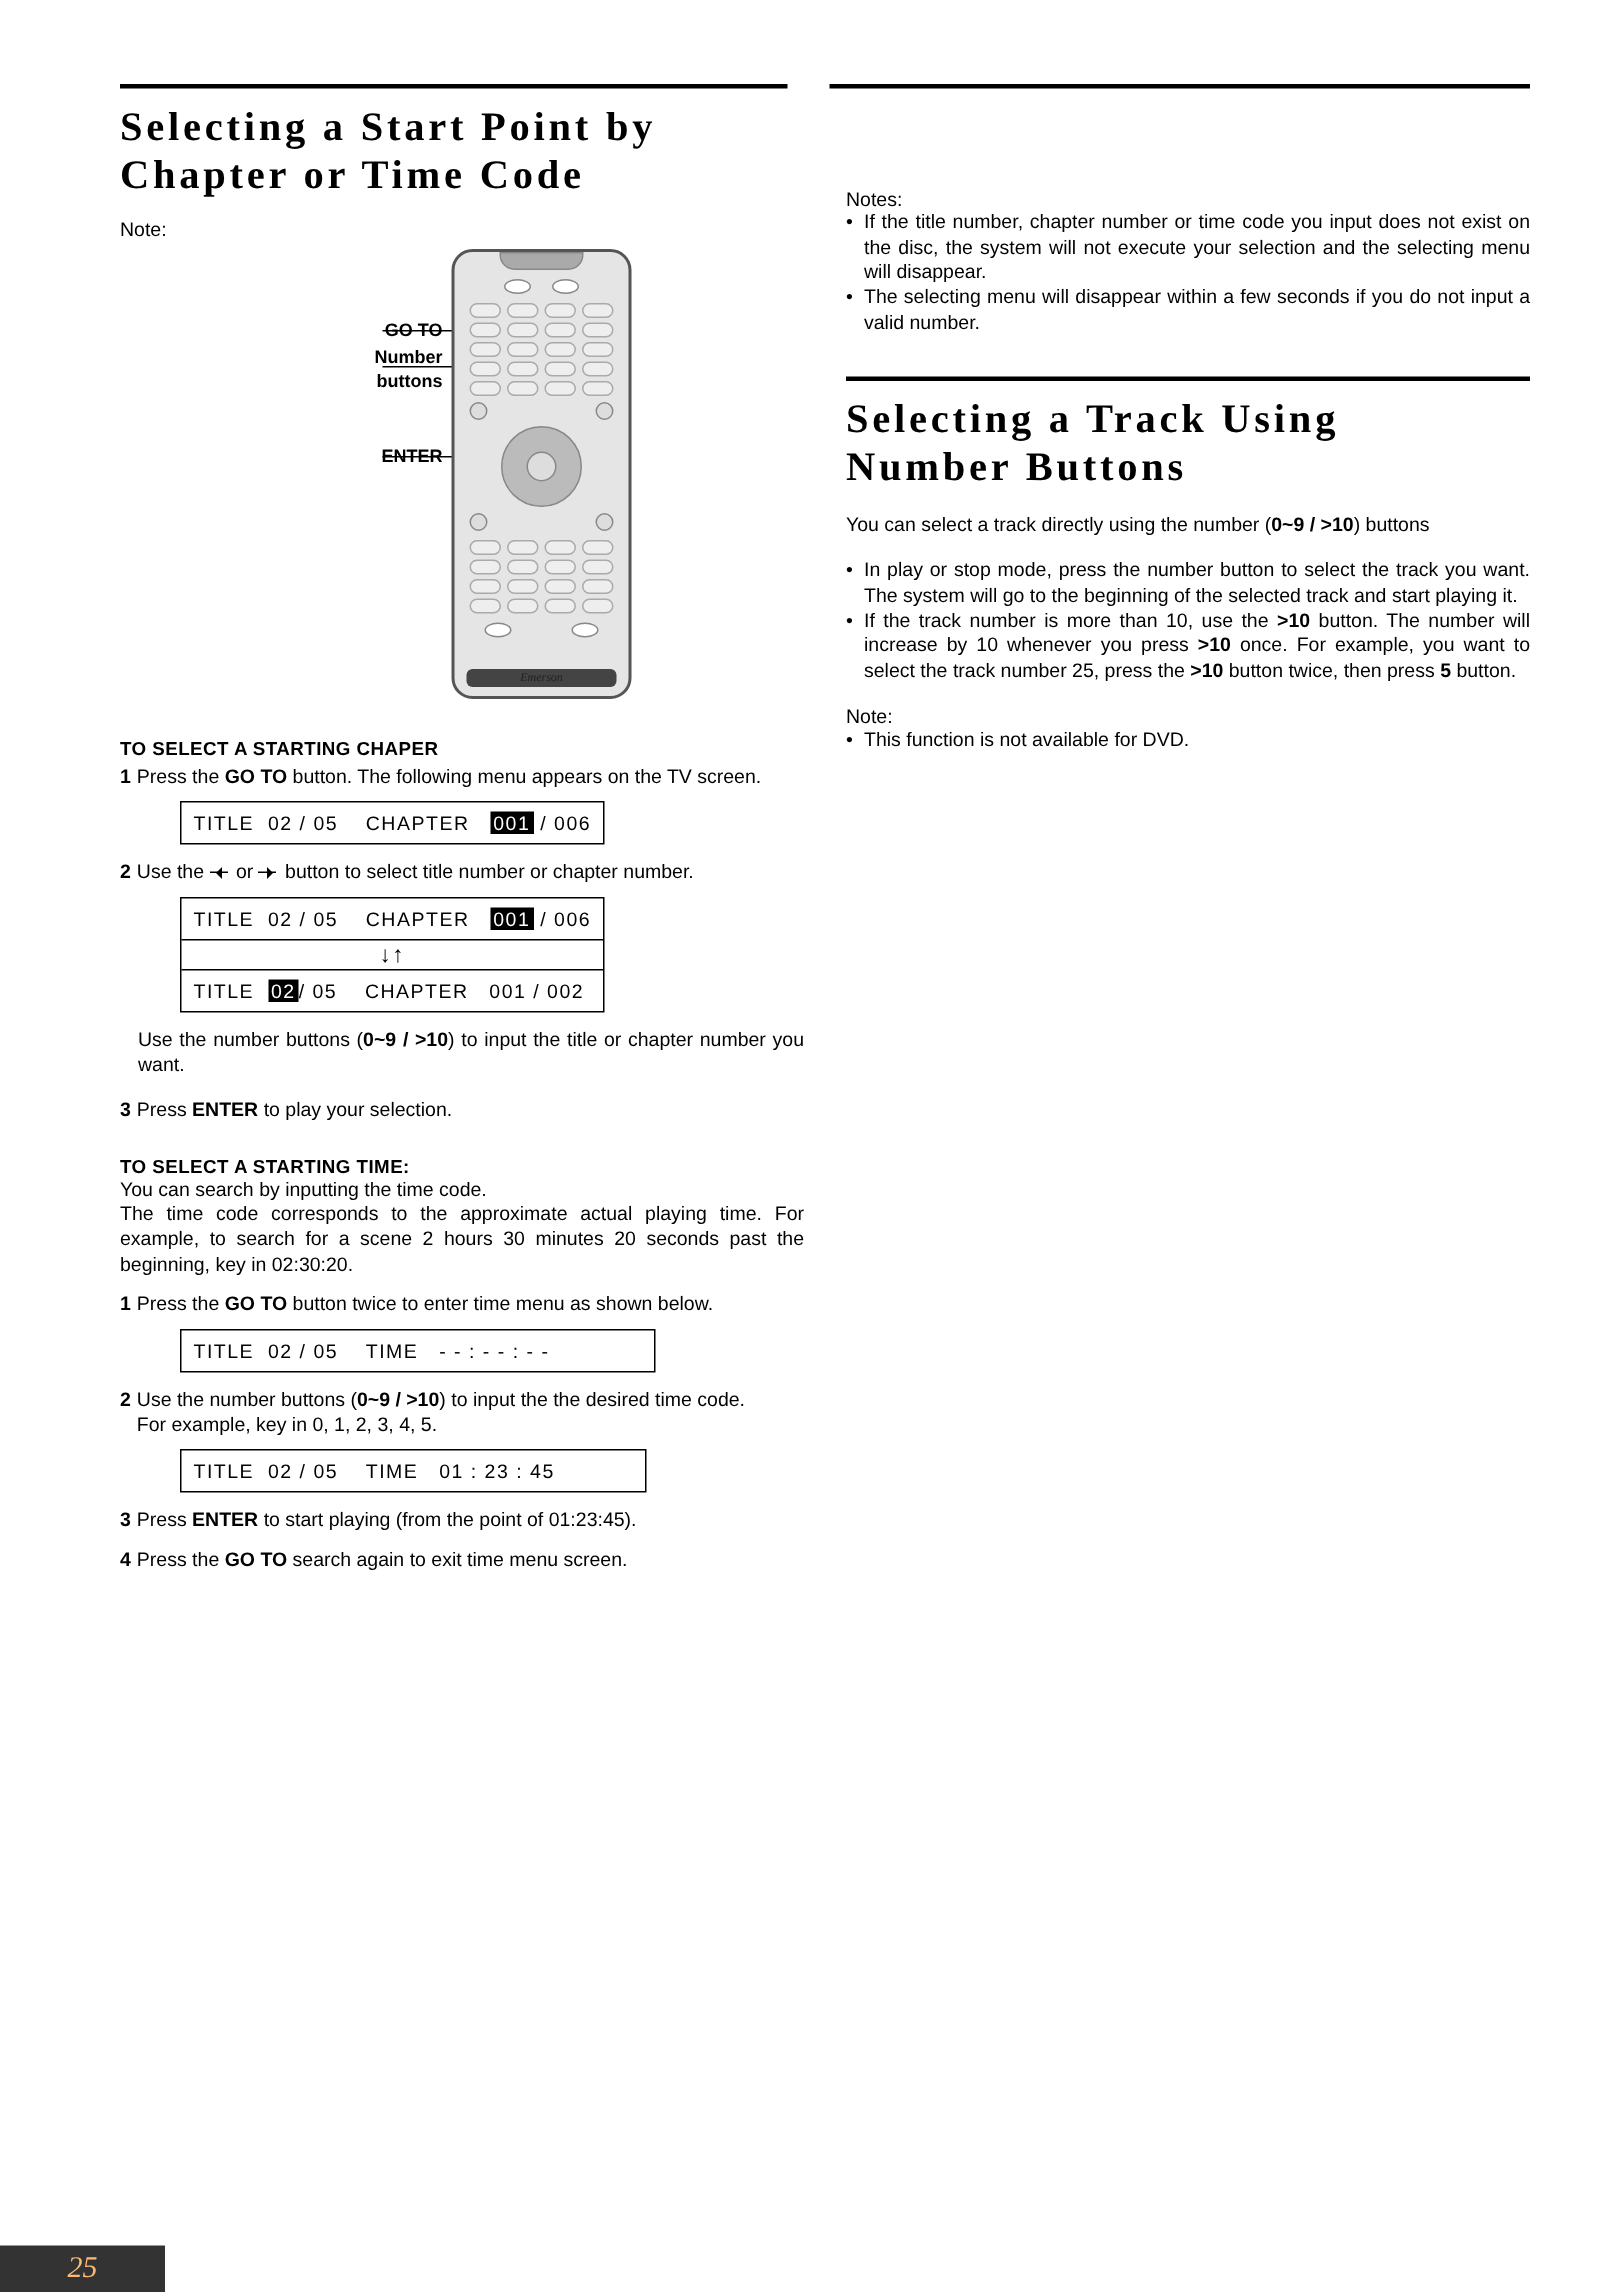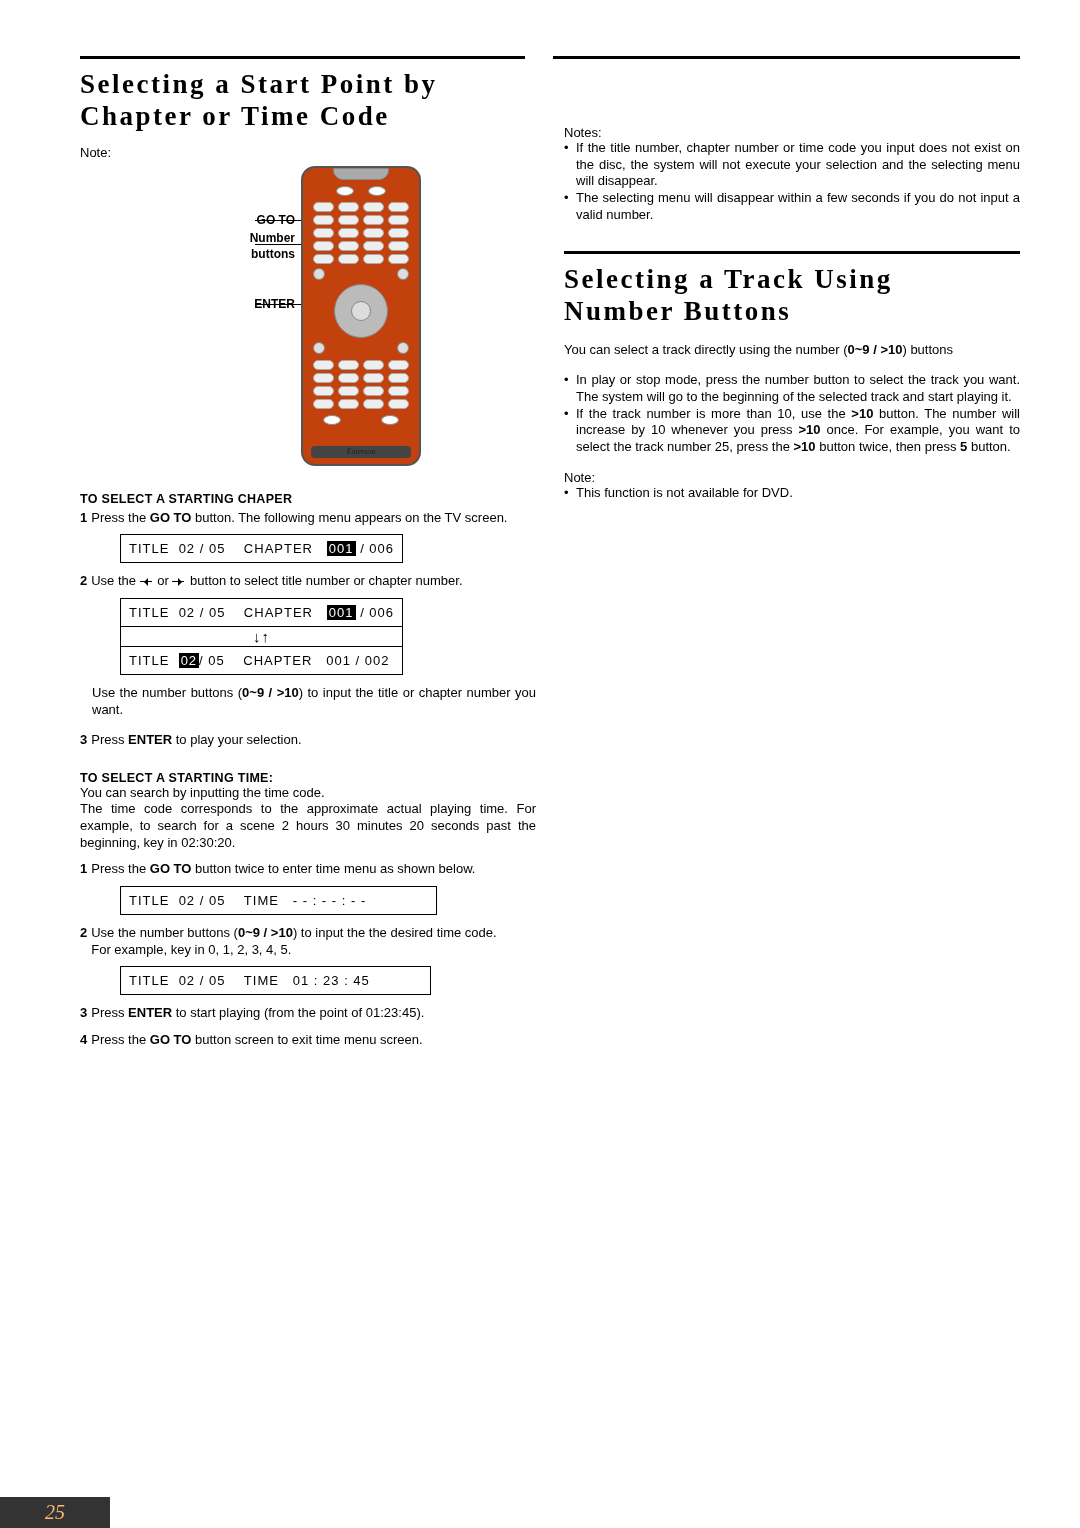--- a/index.html
+++ b/index.html
@@ -63,21 +63,21 @@
   .osd-stack .arrows { text-align: center; padding: 2px 0; font-size: 15px; line-height: 1; }
   .remote-block {
     display: flex; gap: 6px; justify-content: center; align-items: flex-start;
     margin: 6px 0 12px 0;
   }
   .remote-labels { width: 100px; font-size: 12px; font-weight: bold; text-align: right; line-height: 1.15; position: relative; }
   .remote-labels .lbl { position: absolute; right: 0; white-space: nowrap; }
   .remote-labels .line { position: absolute; height: 1px; background: #000; }
   .remote {
     width: 120px; height: 300px; border: 2px solid #555; border-radius: 14px;
-    background: #c2410c; position: relative;
+    background: #e5e5e5; position: relative;
   }
   .remote .led { width: 56px; height: 12px; background: #aaa; border-radius: 0 0 10px 10px; margin: 0 auto; border: 1px solid #888; }
   .remote .ovalrow { display: flex; justify-content: center; gap: 14px; margin-top: 6px; }
   .remote .oval { width: 18px; height: 10px; border-radius: 50%; background: #fff; border: 1px solid #888; }
   .remote .numgrid { margin: 6px 8px 0; }
   .remote .numrow { display: flex; justify-content: space-between; margin-bottom: 3px; }
   .remote .pill { flex: 1; height: 10px; margin: 0 2px; border-radius: 5px; background: #eee; border: 1px solid #aaa; }
   .remote .circrow { display: flex; justify-content: space-between; margin: 4px 10px 0; }
   .remote .circ { width: 12px; height: 12px; border-radius: 50%; background: #ddd; border: 1px solid #888; }
   .remote .dpad {
@@ -284,21 +284,21 @@
 
     <div class="step">
       <div class="num">3</div>
       <div class="txt nowrapjust">
         <span>Press </span><span class="bold">ENTER</span><span> to start playing (from the point of 01:23:45).</span>
       </div>
     </div>
     <div class="step" style="margin-top:10px;">
       <div class="num">4</div>
       <div class="txt nowrapjust">
-        <span>Press the </span><span class="bold">GO TO</span><span> button screen to exit time menu screen.</span>
+        <span>Press the </span><span class="bold">GO TO</span><span> search again to exit time menu screen.</span>
       </div>
     </div>
   </div>
 
   <div class="col">
     <div style="height:56px;"></div>
     <div class="note-label" style="margin-top:0;">Notes:</div>
     <ul>
       <li>If the title number, chapter number or time code you input does not exist on the disc, the system will not execute your selection and the selecting menu will disappear.</li>
       <li>The selecting menu will disappear within a few seconds if you do not input a valid number.</li>

